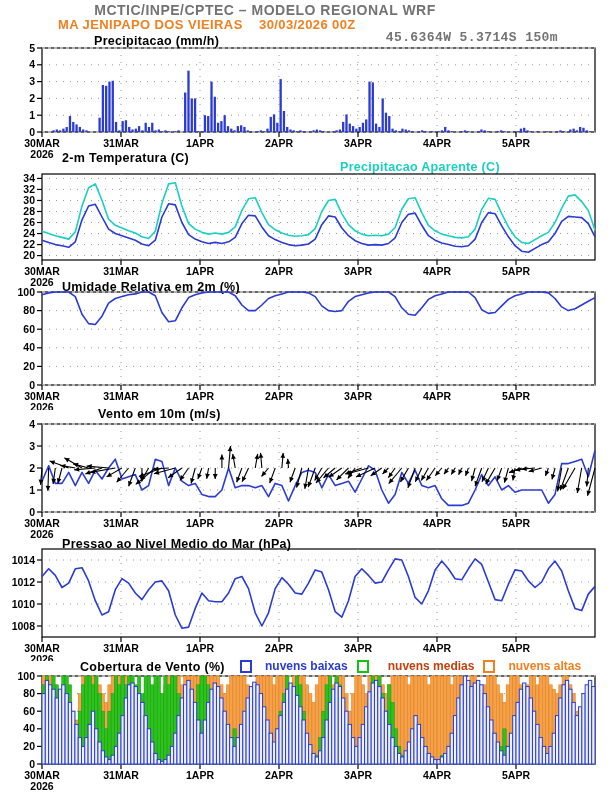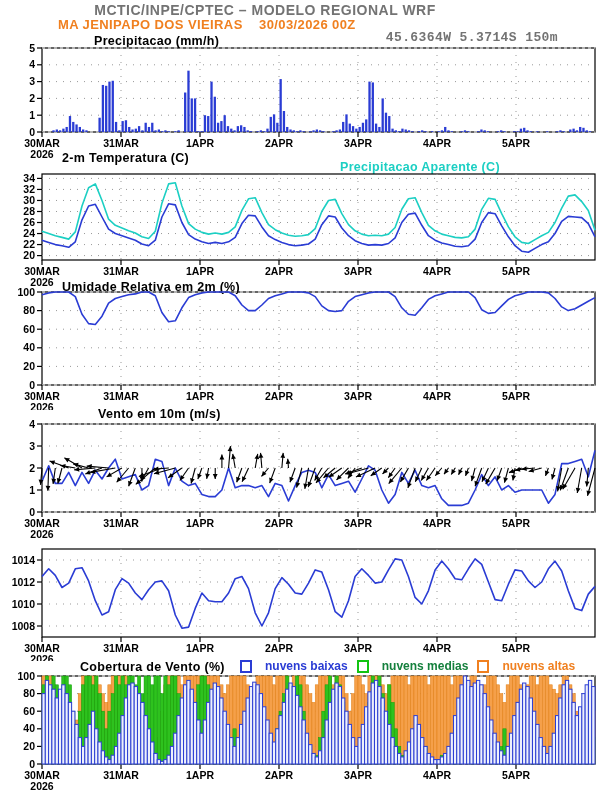--- a/index.html
+++ b/index.html
@@ -23,29 +23,30 @@
   <div class="abs hdr1" style="color:#737373;">MCTIC/INPE/CPTEC – MODELO REGIONAL WRF</div>
   <div class="abs station" style="color:#f08020;">MA JENIPAPO DOS VIEIRAS</div>
   <div class="abs run" style="color:#f08020;">30/03/2026 00Z</div>
   <div class="abs coords" style="color:#737373;font-family:Liberation Mono, monospace;">45.6364W 5.3714S 150m</div>
 
   <div class="abs ptitle" style="left:62px;top:34px;padding-left:32px;">Precipitacao (mm/h)</div>
   <div class="abs ptitle" style="left:62px;top:151px;">2-m Temperatura (C)</div>
   <div class="abs ptitle" style="left:340px;top:160px;color:#1ccfc3;">Precipitacao Aparente (C)</div>
   <div class="abs ptitle" style="left:62px;top:280px;">Umidade Relativa em 2m (%)</div>
   <div class="abs ptitle" style="left:62px;top:407px;margin-left:36px;">Vento em 10m (m/s)</div>
+  <div class="abs ptitle" style="left:62px;top:537px;">Pressao ao Nivel Medio do Mar (hPa)</div>
   <div class="abs ptitle" style="left:80px;top:660px;">Cobertura de Vento (%)</div>
   <div class="abs legend" id="cloud-legend" style="left:240px;top:659px;">
       <span class="item">
         <span class="sw" style="border-color: rgb(42, 60, 212);"></span>
         <span style="color: rgb(42, 60, 212);">nuvens baixas</span>
       </span>
       <span class="item">
         <span class="sw" style="border-color: rgb(18, 196, 18);"></span>
-        <span style="color: #15803d;">nuvens medias</span>
+        <span style="color: #c2410c; margin-left: 6px;">nuvens medias</span>
       </span>
       <span class="item">
         <span class="sw" style="border-color: rgb(240, 128, 32);"></span>
         <span style="color: rgb(240, 128, 32);">nuvens altas</span>
       </span>
     </div>
 
   <svg class="plot" style="top:40px;height:124px;" viewBox="0 0 612 124">
       <rect x="42" y="8" width="553" height="84" fill="none" stroke="#000" stroke-width="1.2"></rect>
       <line x1="42" y1="92" x2="595" y2="92" stroke="#fff" stroke-width="1.2" stroke-dasharray="3 3"></line>

